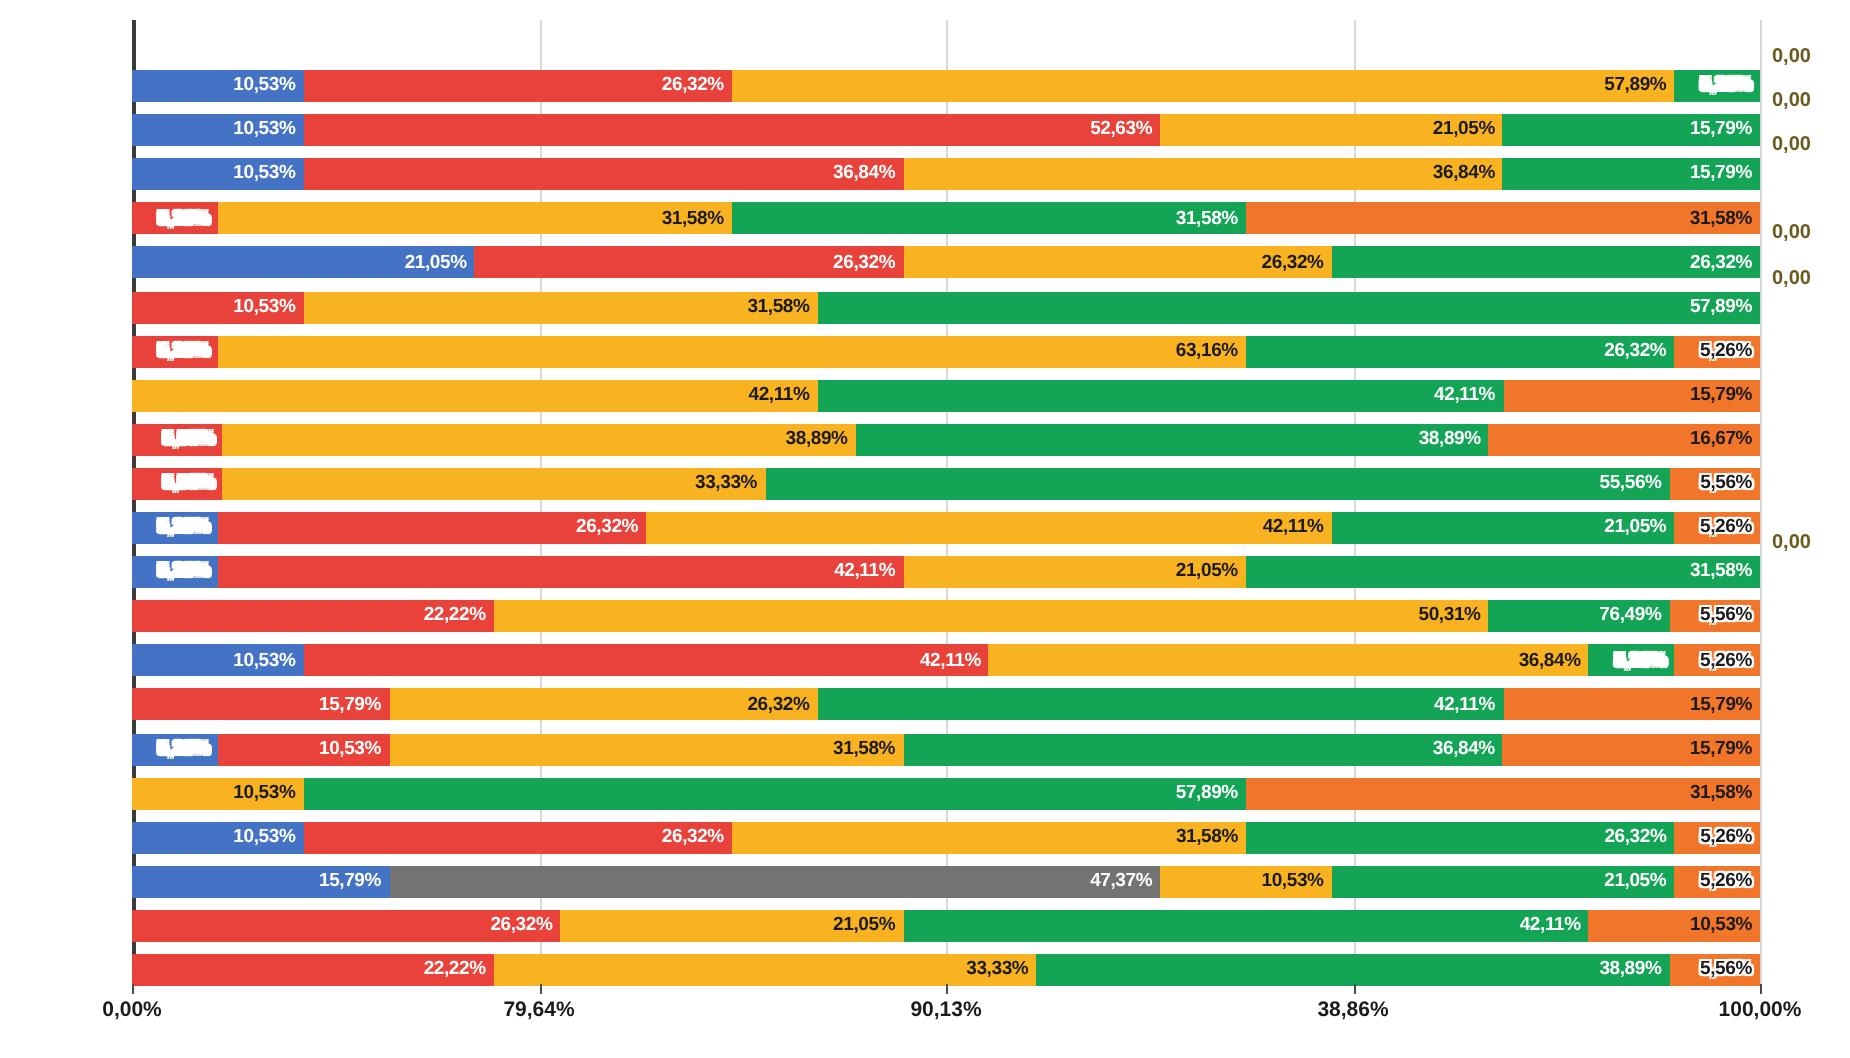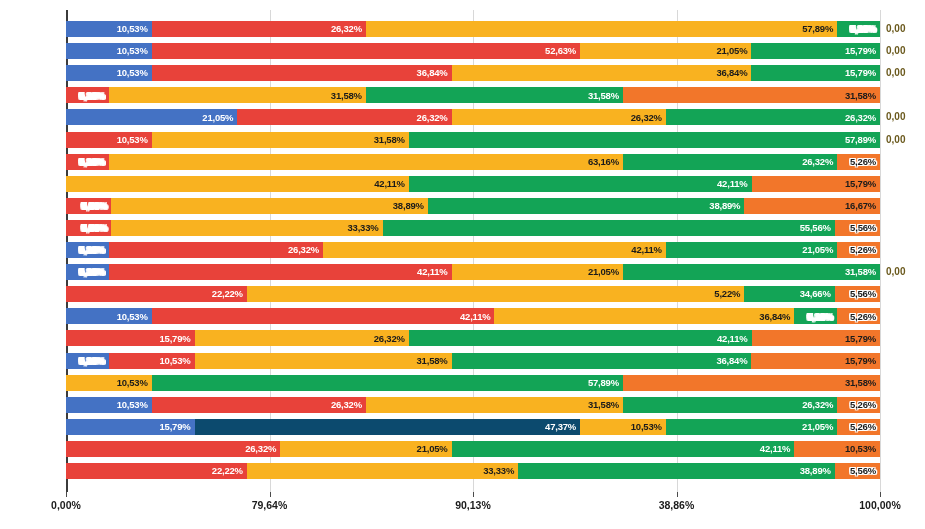--- a/index.html
+++ b/index.html
@@ -32,20 +32,21 @@
   .rows { position: absolute; inset: 0; }
   .row {
     position: absolute; left: 0; right: 0;
     height: 16px;
   }
   .bar {
     position: relative;
     display: flex;
     height: 16px;
     width: 100%;
+    margin-top: 14px;
   }
   .seg {
     position: relative;
     height: 16px;
     display: flex;
     align-items: center;
     justify-content: flex-end;
     overflow: visible;
     flex: 0 0 auto;
   }
@@ -341,24 +342,24 @@
         </div>
         <div class="row" style="top: 276.2px;">
           <div class="bar">
             <div class="seg zero" style="width: 0px; background: rgb(68, 114, 196);">
               <span class="seg-label" style="color: rgb(255, 255, 255);">0,00%</span>
             </div>
             <div class="seg" style="width: 180.871px; background: rgb(232, 66, 58);">
               <span class="seg-label" style="color: rgb(255, 255, 255);">22,22%</span>
             </div>
             <div class="seg" style="width: 497.435px; background: rgb(249, 178, 32);">
-              <span class="seg-label" style="color: rgb(27, 27, 27);">5,22%</span>
+              <span class="seg-label" style="color: rgb(27, 27, 27);">50,31%</span>
             </div>
             <div class="seg" style="width: 90.4354px; background: rgb(19, 164, 86);">
-              <span class="seg-label" style="color: rgb(255, 255, 255);">34,66%</span>
+              <span class="seg-label" style="color: rgb(255, 255, 255);">76,49%</span>
             </div>
             <div class="seg tiny" style="width: 45.2584px; background: rgb(242, 118, 42);">
               <span class="seg-label" style="color: rgb(27, 27, 27);">5,56%</span>
             </div>
           </div>
         </div>
         <div class="row" style="top: 298.3px;">
           <div class="bar">
             <div class="seg" style="width: 85.7142px; background: rgb(68, 114, 196);">
               <span class="seg-label" style="color: rgb(255, 255, 255);">10,53%</span>
@@ -451,21 +452,21 @@
             <div class="seg tiny" style="width: 42.8164px; background: rgb(242, 118, 42);">
               <span class="seg-label" style="color: rgb(27, 27, 27);">5,26%</span>
             </div>
           </div>
         </div>
         <div class="row" style="top: 408.8px;">
           <div class="bar">
             <div class="seg" style="width: 128.531px; background: rgb(68, 114, 196);">
               <span class="seg-label" style="color: rgb(255, 255, 255);">15,79%</span>
             </div>
-            <div class="seg" style="width: 385.592px; background: #0c4a6e; text-align: right;">
+            <div class="seg" style="width: 385.592px; background: #737373; text-align: right;">
               <span class="seg-label" style="color: rgb(255, 255, 255);">47,37%</span>
             </div>
             <div class="seg" style="width: 85.7142px; background: rgb(249, 178, 32);">
               <span class="seg-label" style="color: rgb(27, 27, 27);">10,53%</span>
             </div>
             <div class="seg" style="width: 171.347px; background: rgb(19, 164, 86);">
               <span class="seg-label" style="color: rgb(255, 255, 255);">21,05%</span>
             </div>
             <div class="seg tiny" style="width: 42.8164px; background: rgb(242, 118, 42);">
               <span class="seg-label" style="color: rgb(27, 27, 27);">5,26%</span>

